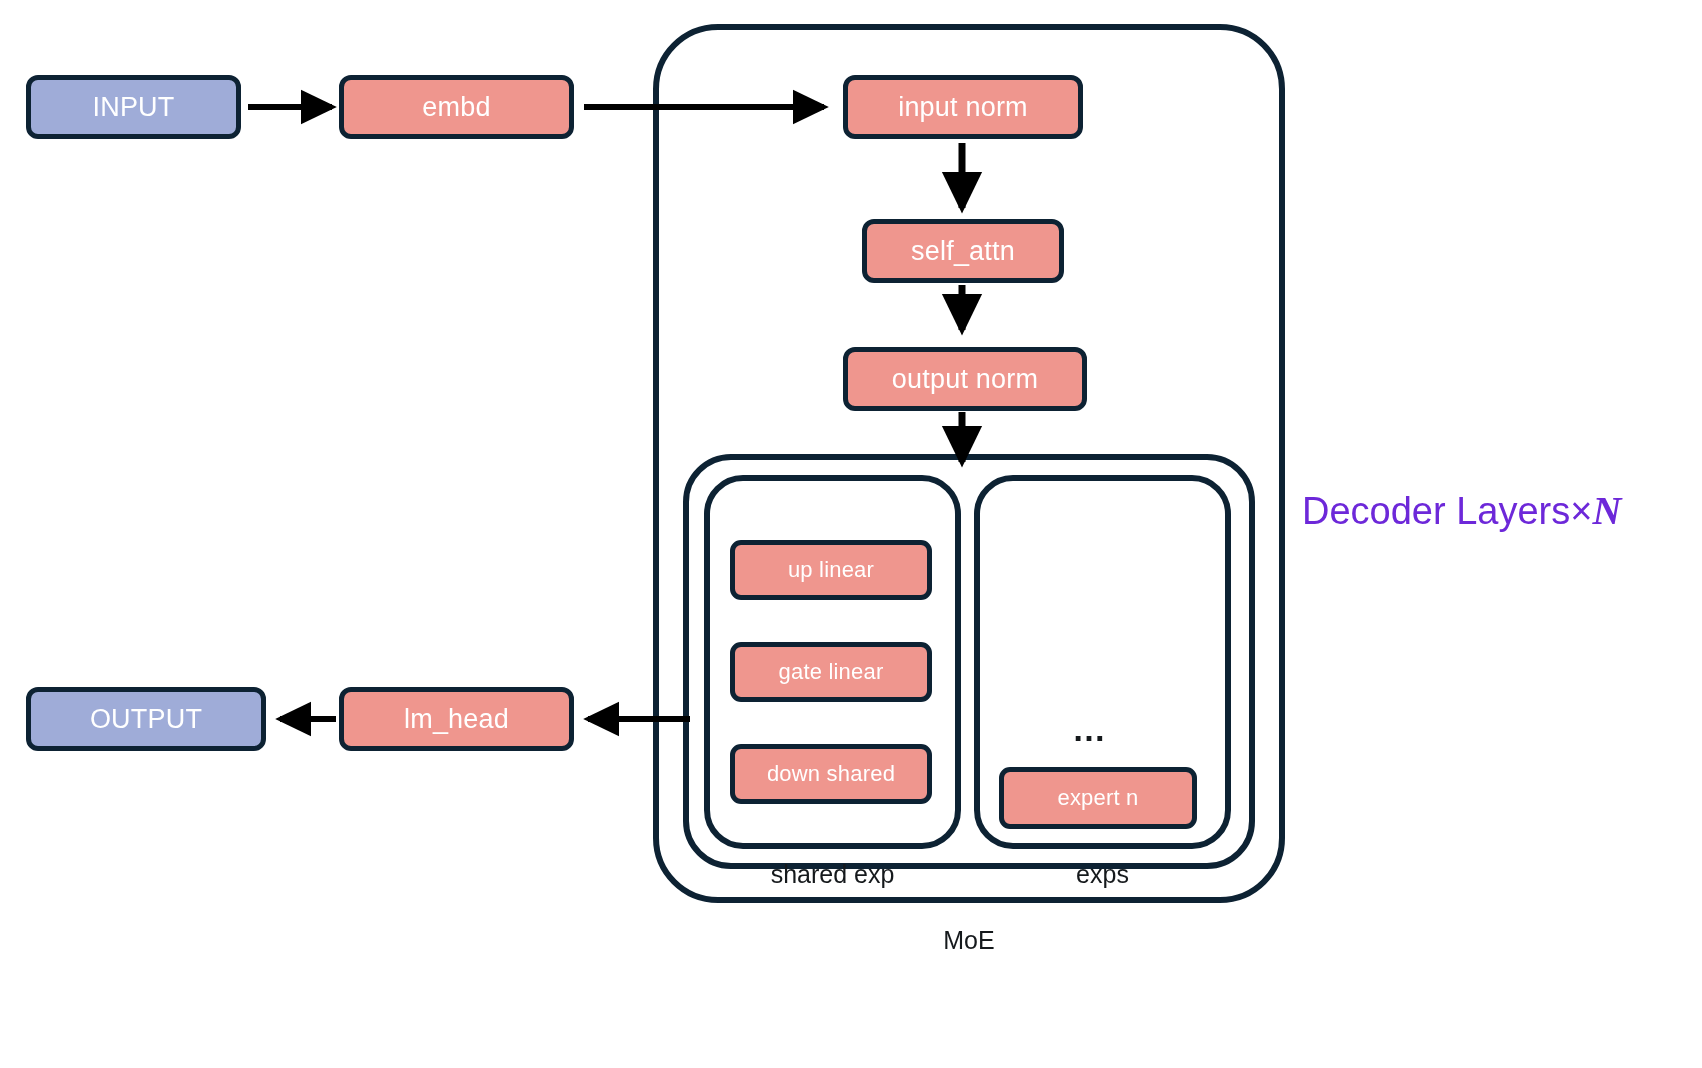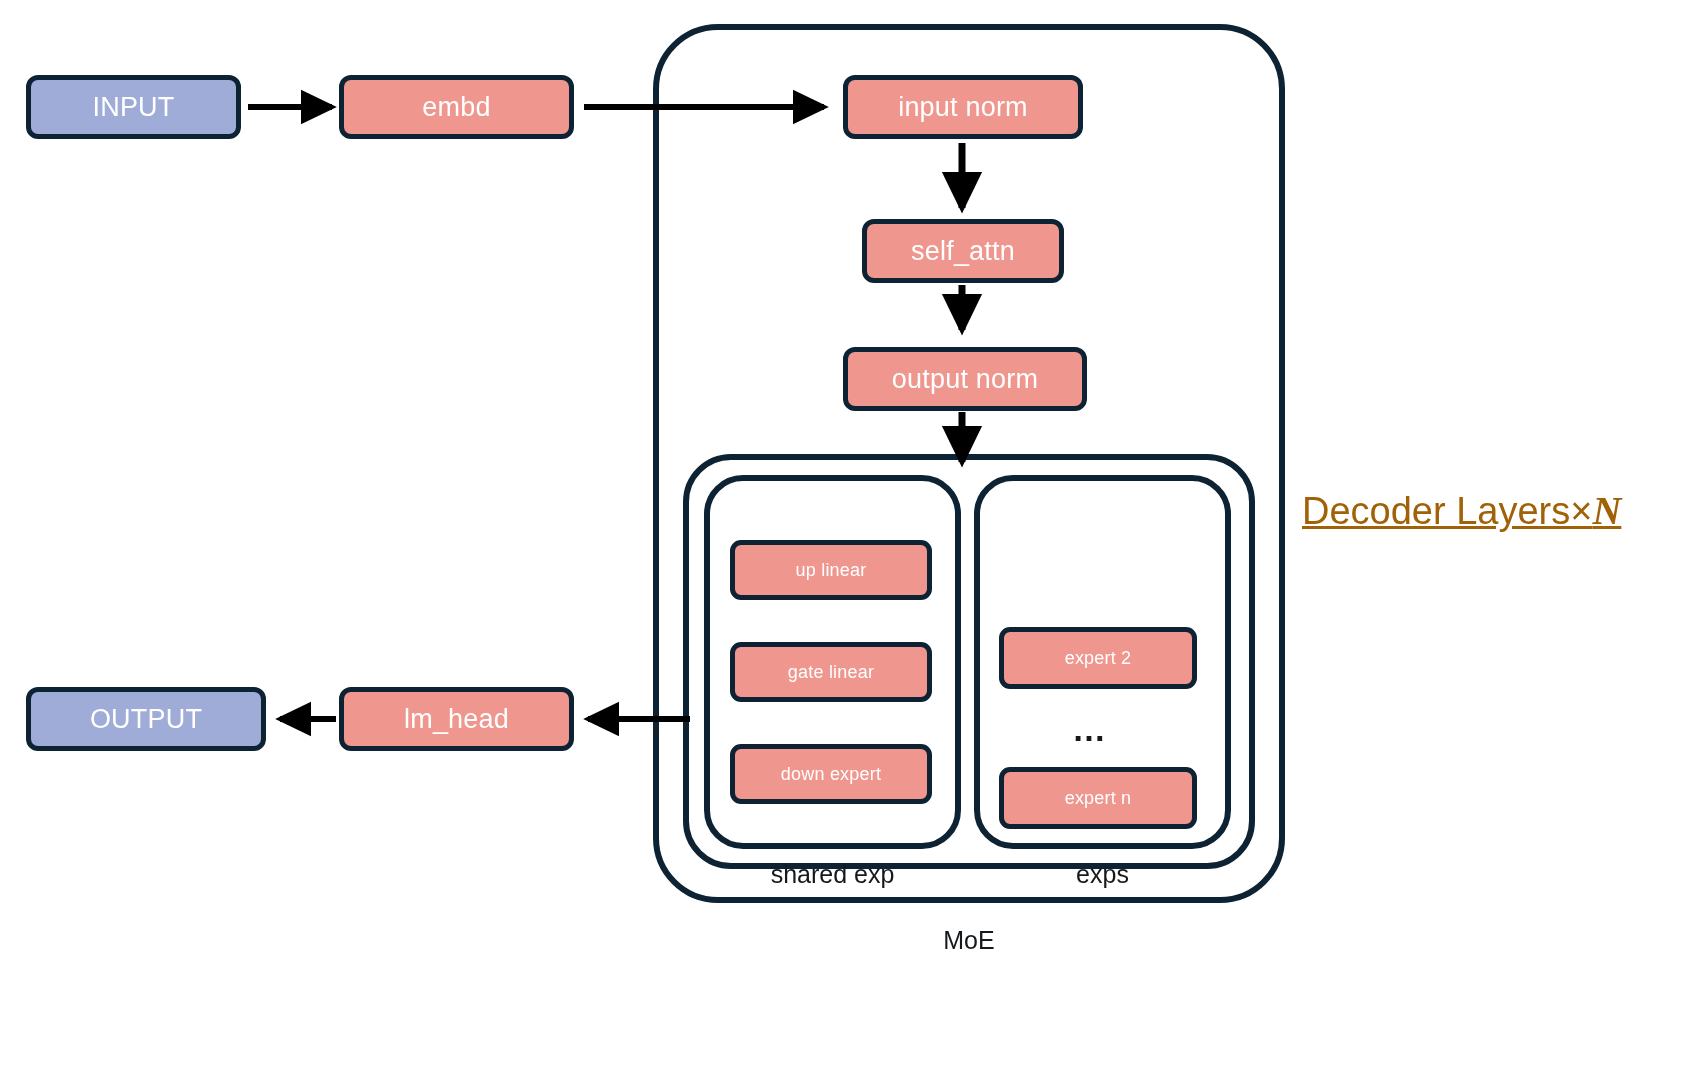--- a/index.html
+++ b/index.html
@@ -36,21 +36,21 @@
     border-radius: 12px;
     font-size: 27px;
     line-height: 1;
     letter-spacing: 0.2px;
     white-space: nowrap;
   }
   .node.salmon { background: #ef968e; }
   .node.blue   { background: #9facd8; }
 
   .node.small {
-    font-size: 18px;
+    font-size: 22px;
     border-width: 5px;
     border-radius: 11px;
   }
 
   
   .grp-label {
     position: absolute;
     color: #15191c;
     font-size: 25px;
     line-height: 1;
@@ -62,25 +62,24 @@
     color: #15191c;
     font-size: 34px;
     line-height: 1;
     font-weight: 700;
     letter-spacing: 2px;
     white-space: nowrap;
   }
   
   #decoder-caption {
     position: absolute;
-    color: #a16207;
+    color: #6d28d9;
     font-size: 38px;
     line-height: 1;
     white-space: nowrap;
-    text-decoration: underline;
   }
   #decoder-caption .italic-n {
     font-family: "Liberation Serif", serif;
     font-style: italic;
     font-weight: 700;
     font-size: 40px;
   }
 </style>
 </head>
 <body>
@@ -139,31 +138,28 @@
 
   <div class="node salmon small" style="left:730px; top:540px; width:202px; height:60px;">
     <span>up linear</span>
   </div>
 
   <div class="node salmon small" style="left:730px; top:642px; width:202px; height:60px;">
     <span>gate linear</span>
   </div>
 
   <div class="node salmon small" style="left:730px; top:744px; width:202px; height:60px;">
-    <span>down expert</span>
+    <span>down shared</span>
   </div>
 
   <div class="grp-label" style="left:707px; top:862px; width:251px;">
     <span>shared exp</span>
   </div>
 
 
-  <div class="node salmon small" style="left:999px; top:627px; width:198px; height:62px;">
-    <span>expert 2</span>
-  </div>
 
   <div class="ellipsis" style="left:1072px; top:712px;">
     <span>…</span>
   </div>
 
   <div class="node salmon small" style="left:999px; top:767px; width:198px; height:62px;">
     <span>expert n</span>
   </div>
 
   <div class="grp-label" style="left:977px; top:862px; width:251px;">

